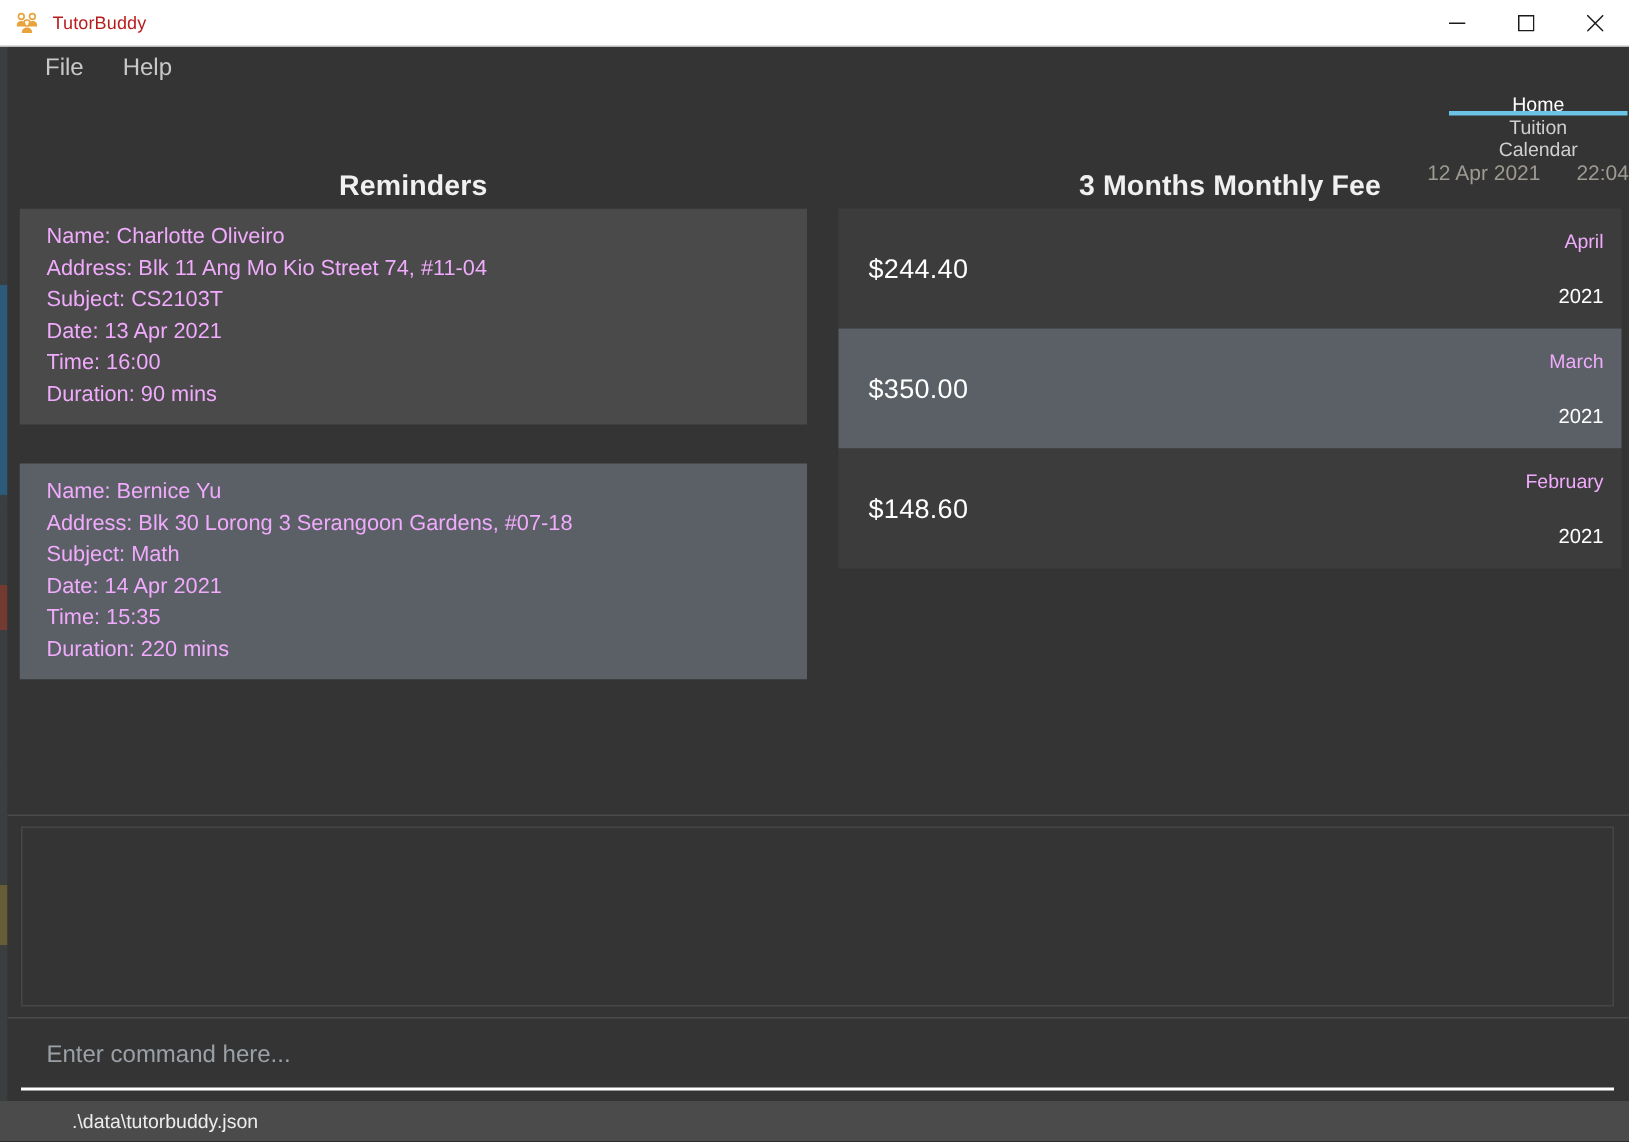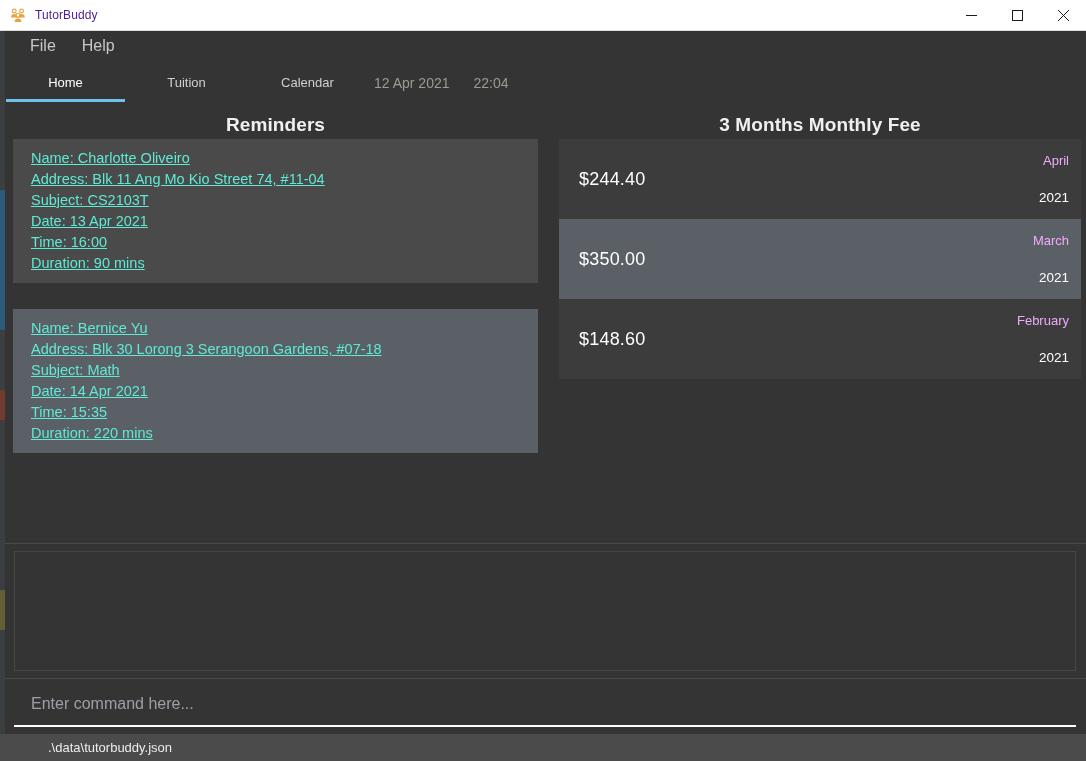--- a/index.html
+++ b/index.html
@@ -61,21 +61,21 @@
     gap: 9px;
     flex: 1;
   }
   .app-icon {
     width: 16px;
     height: 16px;
     display: block;
   }
   .title-text {
     font-size: 12px;
-    color: #4c1d95;
+    color: #b91c1c;
     letter-spacing: 0.1px;
   }
   .win-controls {
     display: flex;
     height: 30px;
   }
   .win-btn {
     width: 46px;
     height: 30px;
     display: flex;
@@ -111,21 +111,22 @@
     left: 5px; top: 62px;
     width: 1081px;
     height: 41px;
     background: #343434;
     z-index: 3;
   }
   .tabs-row {
     position: relative;
     height: 41px;
     display: flex;
-    align-items: center;
+    align-items: flex-end;
+    flex-direction: column;
   }
   .tab {
     width: 121px;
     height: 38px;
     display: flex;
     align-items: center;
     justify-content: center;
     font-size: 13px;
     color: #cfcfcf;
     position: relative;
@@ -190,23 +191,22 @@
   }
   .reminder-card {
     padding: 9px 0 9px 18px;
     box-sizing: border-box;
   }
   .reminder-card.odd  { background: #4a4a4a; }
   .reminder-card.even { background: #5b6066; margin-top: 26px; }
   .reminder-line {
     font-size: 14.5px;
     line-height: 21px;
-    color: #5eead4;
+    color: #f0abfc;
     white-space: nowrap;
-    text-decoration: underline;
   }
 
   
   .fee-panel {
     position: absolute;
     left: 549px; top: 0;
     width: 532px;
     height: 440px;
   }
   .fee-panel .panel-title {

